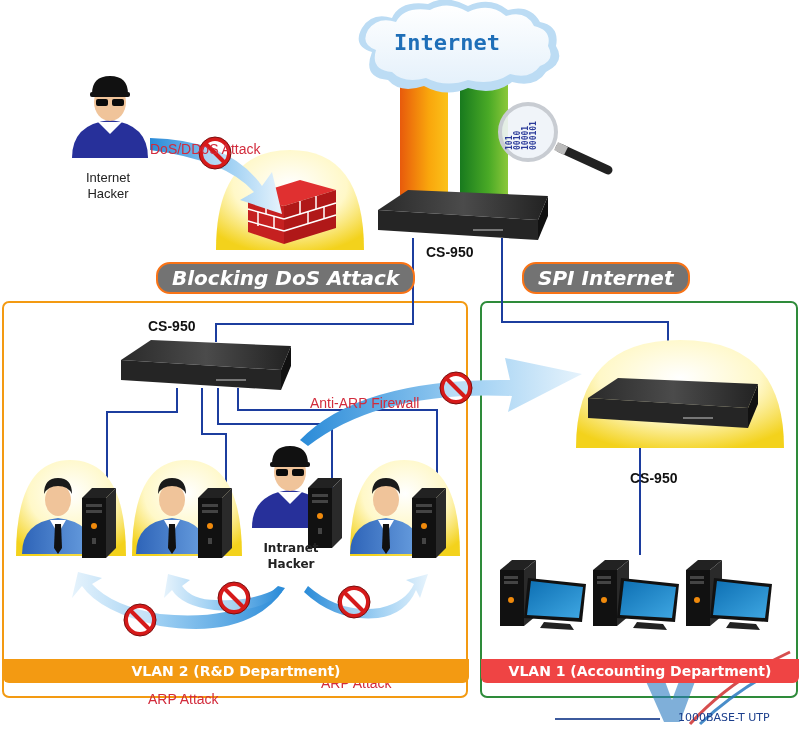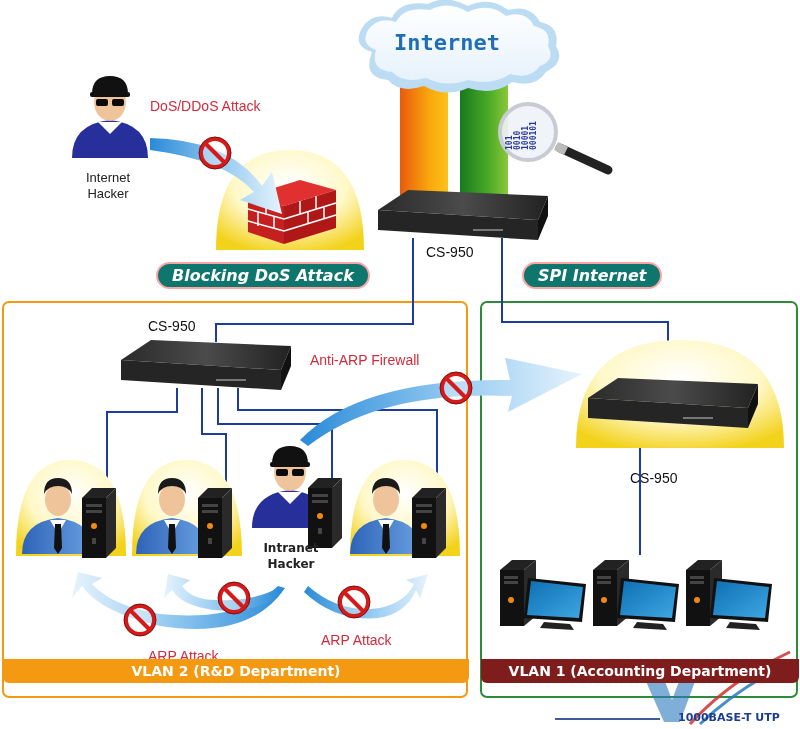--- a/index.html
+++ b/index.html
@@ -1,25 +1,25 @@
 <!DOCTYPE html>
 <html><head>
 <meta charset="utf-8">
 <style>
   html,body{margin:0;padding:0;background:#fff;}
   body{width:800px;height:729px;position:relative;overflow:hidden;font-family:"Liberation Sans","DejaVu Sans",sans-serif;}
   svg.canvas{position:absolute;left:0;top:0;}
-  .lbl-red{position:absolute;color:#d22b3c;font-size:14px;white-space:nowrap;}
-  .lbl-black{position:absolute;color:#111;font-size:14px;font-weight:normal;white-space:nowrap;}
+  .lbl-red{position:absolute;color:#d22b3c;font-size:14px;white-space:nowrap;margin-top:43px;}
+  .lbl-black{position:absolute;color:#111;font-size:14px;font-weight:bold;white-space:nowrap;}
   .lbl-dark{position:absolute;color:#222;font-size:13px;text-align:center;white-space:nowrap;line-height:16px;}
-  .pill{position:absolute;background:#0f766e;color:#fff;font-weight:bold;font-style:italic;font-size:16px;border-radius:14px;border:2px solid #fca5a5;padding:2px 14px;white-space:nowrap;font-family:"DejaVu Sans",sans-serif;}
+  .pill{position:absolute;background:#737373;color:#fff;font-weight:bold;font-style:italic;font-size:20px;border-radius:14px;border:2px solid #f97316;padding:2px 14px;white-space:nowrap;font-family:"DejaVu Sans",sans-serif;}
   .vlan-box{position:absolute;border-radius:6px;}
   .vlan-bar{position:absolute;left:0;right:0;bottom:16px;height:24px;color:#fff;font-weight:bold;font-size:14px;text-align:center;line-height:24px;font-family:"DejaVu Sans",sans-serif;}
   .cloud-text{position:absolute;color:#1f6fb8;font-weight:bold;font-size:22px;font-family:"DejaVu Sans Mono",monospace;}
-  .wm-text{position:absolute;color:#1b3e8c;font-size:11px;font-weight:bold;font-family:"DejaVu Sans",sans-serif;}
+  .wm-text{position:absolute;color:#1b3e8c;font-size:11px;font-weight:normal;font-family:"DejaVu Sans",sans-serif;}
 </style>
 </head>
 <body>
 
 <svg class="canvas" width="800" height="729" viewBox="0 0 800 729">
   <defs>
     <linearGradient id="gOrange" x1="0" x2="1">
         <stop offset="0" stop-color="#e85a0c"></stop>
         <stop offset="0.6" stop-color="#f9a60c"></stop>
         <stop offset="1" stop-color="#fbc21a"></stop>
@@ -237,16 +237,16 @@
   <div>Hacker</div>
 </div>
 
 <div class="lbl-red" style="left:148px;top:648px;">ARP Attack</div>
 <div class="lbl-red" style="left:321px;top:632px;">ARP Attack</div>
 
 <div class="vlan-box" style="left:3px;top:302px;width:466px;height:397px;">
   <div class="vlan-bar" style="background:#f39a12;border-radius:0 0 6px 6px;">VLAN 2 (R&amp;D Department)</div>
 </div>
 <div class="vlan-box" style="left:481px;top:302px;width:318px;height:397px;">
-  <div class="vlan-bar" style="background:#7f1d1d;border-radius:0 0 6px 6px;">VLAN 1 (Accounting Department)</div>
+  <div class="vlan-bar" style="background:#ef4444;border-radius:0 0 6px 6px;">VLAN 1 (Accounting Department)</div>
 </div>
 
 <div class="wm-text" style="left:678px;top:711px;">1000BASE-T UTP</div>
 
 </body></html>

